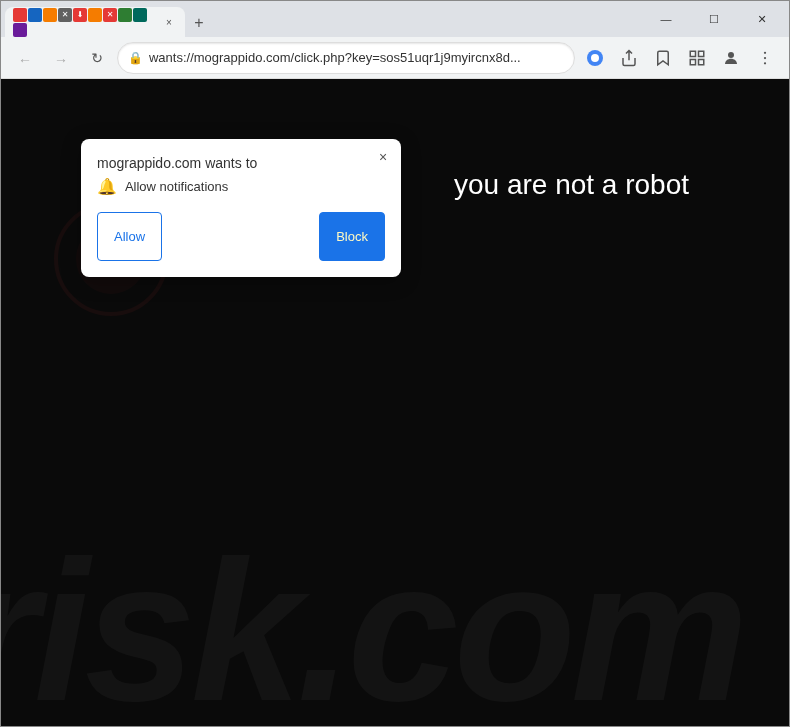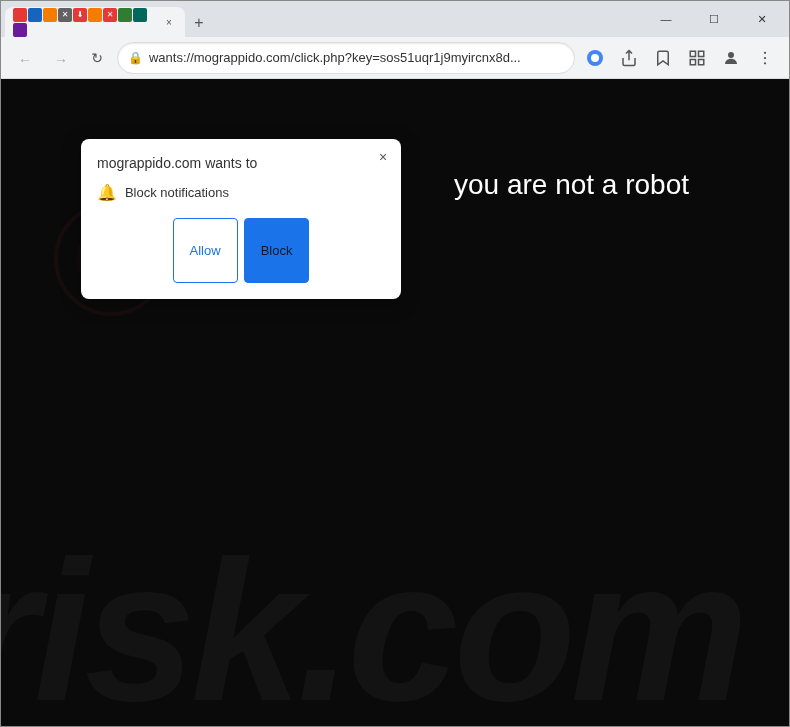--- a/index.html
+++ b/index.html
@@ -258,21 +258,21 @@
       align-items: center;
       justify-content: center;
       border-radius: 50%;
       font-size: 14px;
       color: #555;
     }
 
     .popup-title {
       font-size: 14px;
       color: #333;
-      margin-bottom: 12px;
+      margin-bottom: 6px;
       padding-right: 20px;
     }
 
     .popup-option {
       display: flex;
       align-items: center;
       gap: 8px;
       margin-bottom: 16px;
     }
 
@@ -282,39 +282,39 @@
     }
 
     .popup-option-text {
       font-size: 13px;
       color: #333;
     }
 
     .popup-buttons {
       display: flex;
       gap: 6px;
-      justify-content: center;
+      justify-content: space-between;
     }
 
     .btn-allow {
       padding: 6px 16px;
       border: 1px solid #1a73e8;
       border-radius: 4px;
       background: white;
       color: #1a73e8;
       font-size: 13px;
       cursor: pointer;
     }
 
     .btn-block {
-      padding: 24px 16px;
+      padding: 16px 16px;
       border: 1px solid #1a73e8;
       border-radius: 4px;
       background: #1a73e8;
-      color: #0f172a;
+      color: #fef9c3;
       font-size: 13px;
       cursor: pointer;
     }
 
     
     .favicon-red { background: #e53935; }
     .favicon-orange { background: #f57c00; }
     .favicon-blue { background: #1565c0; }
     .favicon-green { background: #2e7d32; }
     .favicon-purple { background: #6a1b9a; }
@@ -418,21 +418,21 @@
     <div class="page-center-text">you are not a robot</div>
 
     <div class="notification-popup">
 
       <div class="popup-close">×</div>
 
       <div class="popup-title">mograppido.com wants to</div>
 
       <div class="popup-option">
         <span class="bell-icon">🔔</span>
-        <span class="popup-option-text">Block notifications</span>
+        <span class="popup-option-text">Allow notifications</span>
       </div>
 
       <div class="popup-buttons">
         <button class="btn-allow">Allow</button>
         <button class="btn-block">Block</button>
       </div>
 
     </div>
 
   </div>

